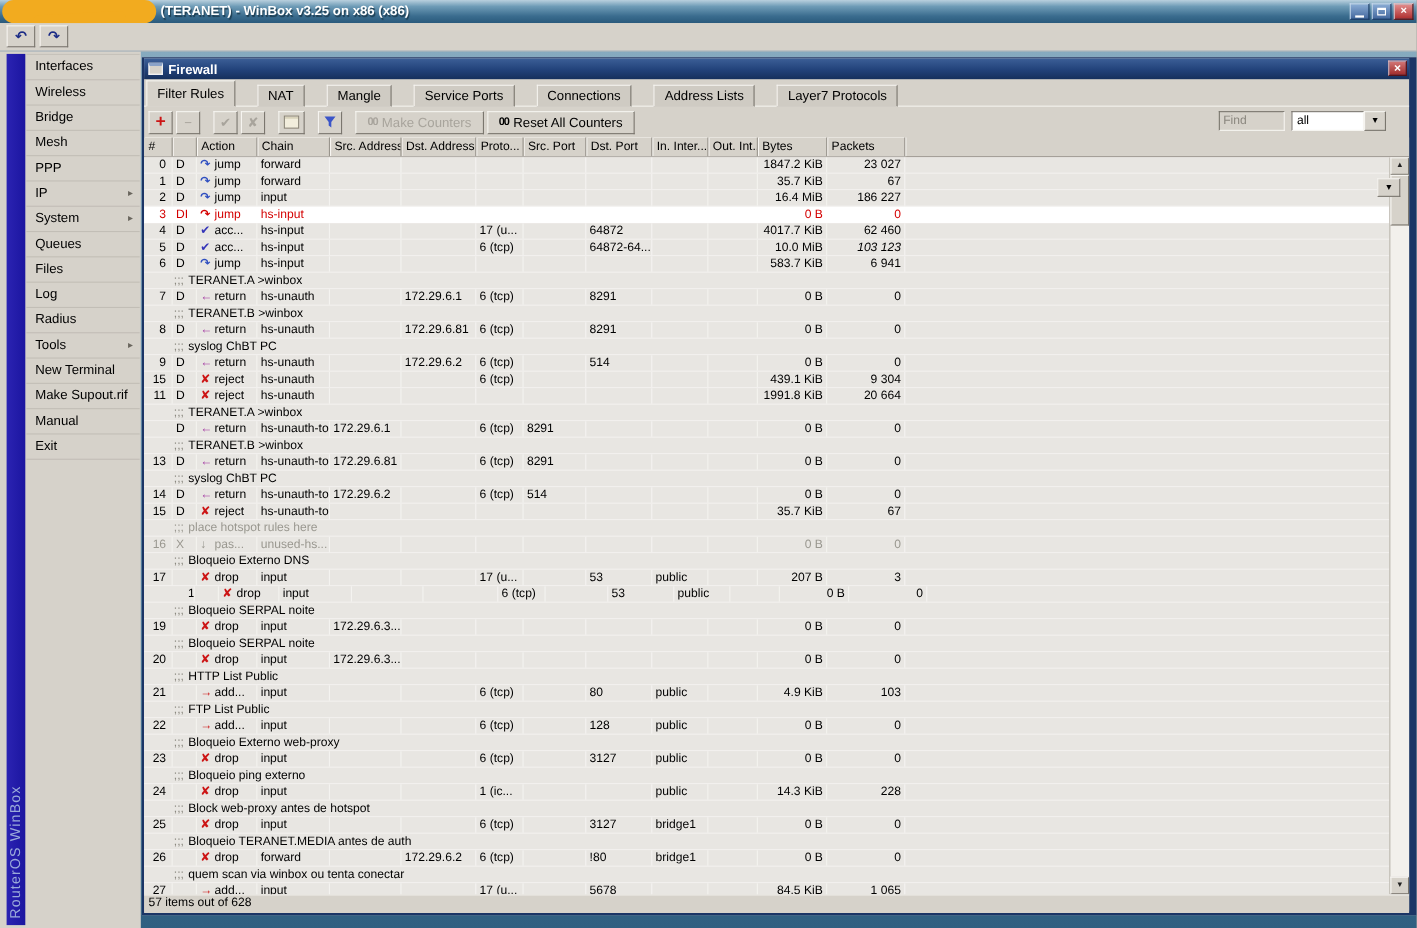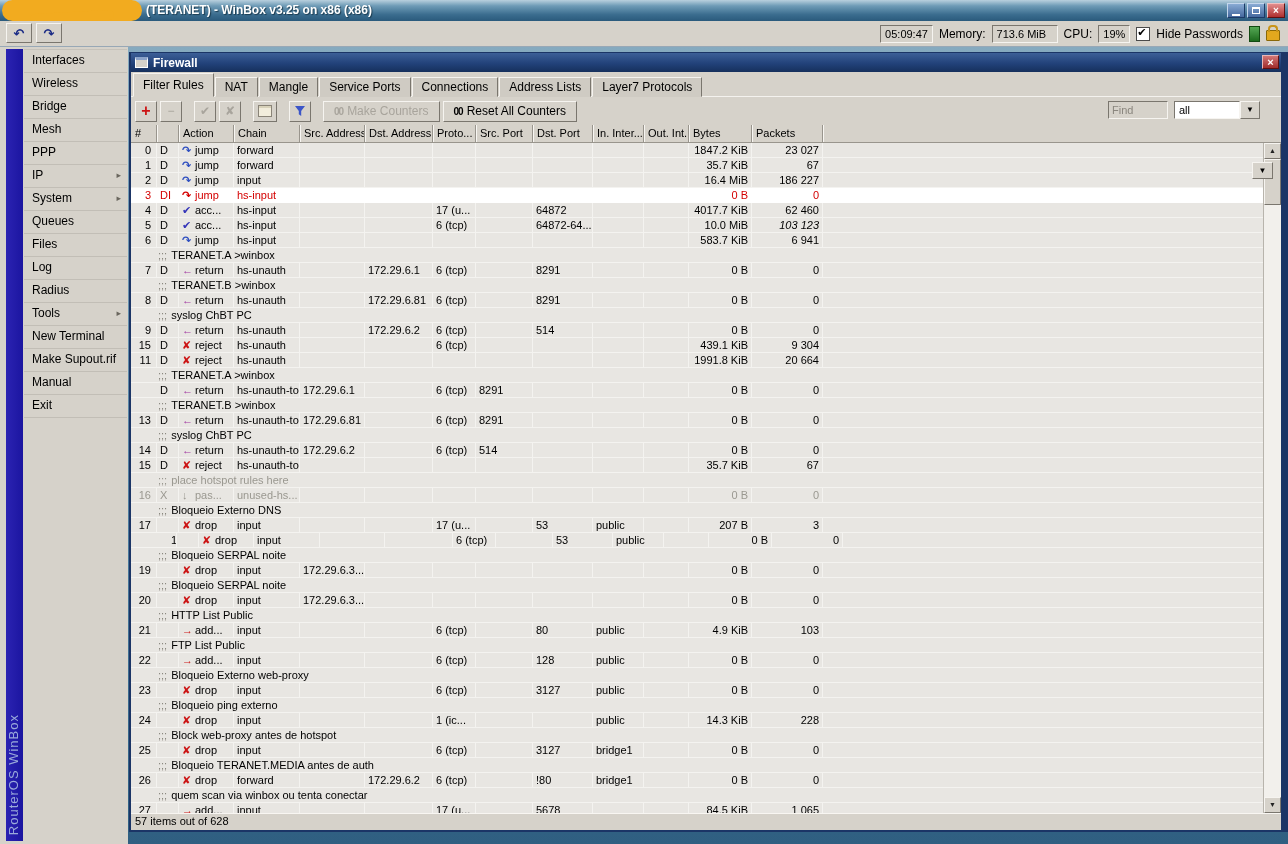--- a/index.html
+++ b/index.html
@@ -55,21 +55,21 @@
     border-style:solid;border-color:#1b3566;border-width:1px 7px 4px 2px;background:#d6d2ca;}
   .fw-titlebar{height:19px;background:linear-gradient(180deg,#3c5f97 0%,#22427a 55%,#16305c 100%);
     position:relative;display:flex;align-items:center;padding-left:4px;box-sizing:border-box;}
   .fw-ticon{width:13px;height:11px;background:#d6d2ca;border:1px solid #fff;box-sizing:border-box;
     border-top:3px solid #8aa2c8;margin-right:5px;}
   .fw-title{color:#fff;font-weight:bold;font-size:12px;}
   .fw-close{position:absolute;right:2px;top:2px;width:17px;height:14px;box-sizing:border-box;
     border:1px solid;border-color:#e8b8b8 #5e1010 #5e1010 #e8b8b8;background:linear-gradient(180deg,#d27676,#a02c2c);
     color:#fff;font-weight:bold;font-size:11px;line-height:12px;text-align:center;}
   
-  .fw-tabs{height:25px;display:flex;align-items:flex-end;padding-left:2px;position:relative;}
+  .fw-tabs{height:25px;display:flex;align-items:flex-end;padding-left:2px;position:relative;gap:19px;}
   .fw-tabs::after{content:"";position:absolute;left:0;right:0;bottom:0;height:1px;background:#f4f2ee;}
   .tab{height:20px;line-height:19px;padding:0 9px;margin-right:1px;background:#cfcbc3;
     border:1px solid;border-color:#f6f4f0 #7a766e #cfcbc3 #f6f4f0;box-sizing:border-box;font-size:12px;z-index:1;}
   .tab.active{height:24px;line-height:22px;background:#d6d2ca;border-color:#f6f4f0 #7a766e #d6d2ca #f6f4f0;z-index:2;}
   
   .fw-toolbar{height:28px;position:relative;display:flex;align-items:center;padding:0 4px;gap:3px;}
   .fbtn{height:21px;min-width:22px;box-sizing:border-box;display:flex;align-items:center;justify-content:center;
     border:1px solid;border-color:#f6f4f0 #7a766e #7a766e #f6f4f0;background:#d6d2ca;padding:0 4px;font-size:12px;}
   .fbtn.dis{color:#a8a49c;}
   .plus{color:#cc1414;font-weight:bold;font-size:16px;line-height:1;}
@@ -143,31 +143,20 @@
     </div>
   </div>
 
   <div class="apptools">
     <div class="toolbtn" style="left:6px">
         <span>↶</span>
       </div>
     <div class="toolbtn" style="left:36px">
         <span>↷</span>
       </div>
-    <div class="status-right">
-      <span class="sunkbox">05:09:47</span>
-      <span class="statlabel">Memory:</span>
-      <span class="sunkbox" style="min-width:66px">713.6 MiB</span>
-      <span class="statlabel">CPU:</span>
-      <span class="sunkbox" style="min-width:32px">19%</span>
-      <span class="cb"></span>
-      <span class="statlabel">Hide Passwords</span>
-      <span class="traffic"></span>
-      <span class="lock"></span>
-    </div>
   </div>
 
   <div class="sidebar">
     <div class="brandstrip">
       <div class="brandtext">RouterOS WinBox</div>
     </div>
     <div class="sidemenu" id="side-menu">
         <div class="menu-item"><span>Interfaces</span></div>
         <div class="menu-item"><span>Wireless</span></div>
         <div class="menu-item"><span>Bridge</span></div>

